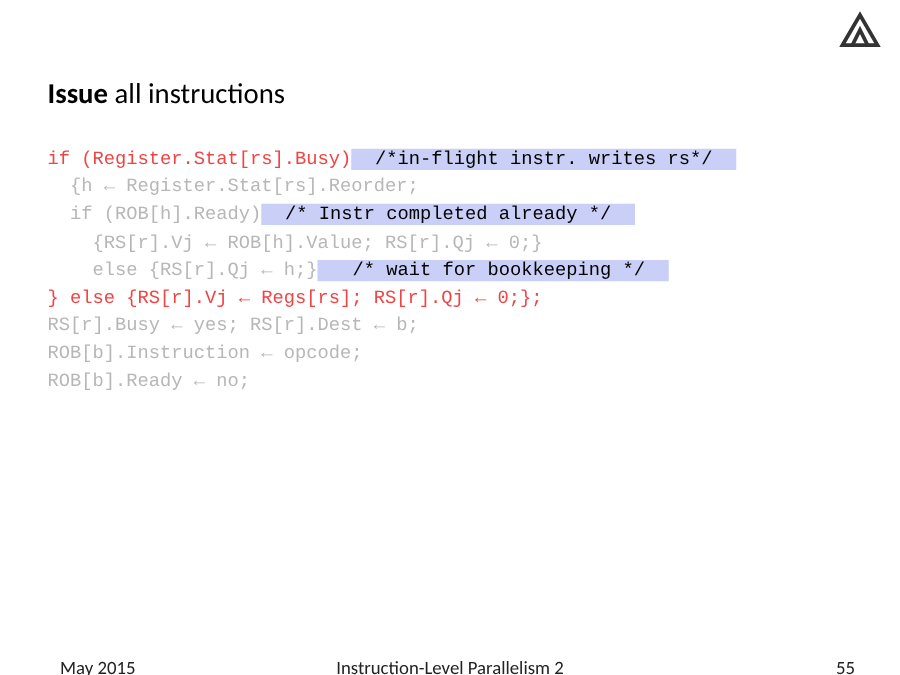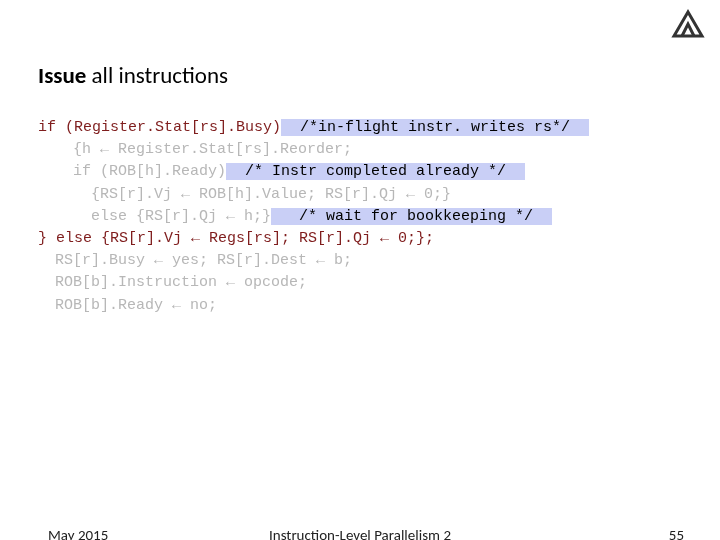--- a/index.html
+++ b/index.html
@@ -34,22 +34,22 @@
     margin: 26px 0 14px 0;
     letter-spacing: 0.2px;
   }
   .code {
     font-family: "Consolas", "Courier New", monospace;
     font-size: 15px;
     line-height: 1.48;
     white-space: pre;
     color: #444;
   }
-  .code .kw { color: #7f1d1d; }
-  .code .gh { color: #b7b7b7; margin-left: 17px; }
+  .code .kw { color: #ef4444; }
+  .code .gh { color: #b7b7b7; }
   .hl {
     background: #c9cff6;
     color: #000000;
     padding: 0 19px;
   }
   .footer {
     position: absolute;
     left: 0;
     right: 0;
     bottom: 14px;

